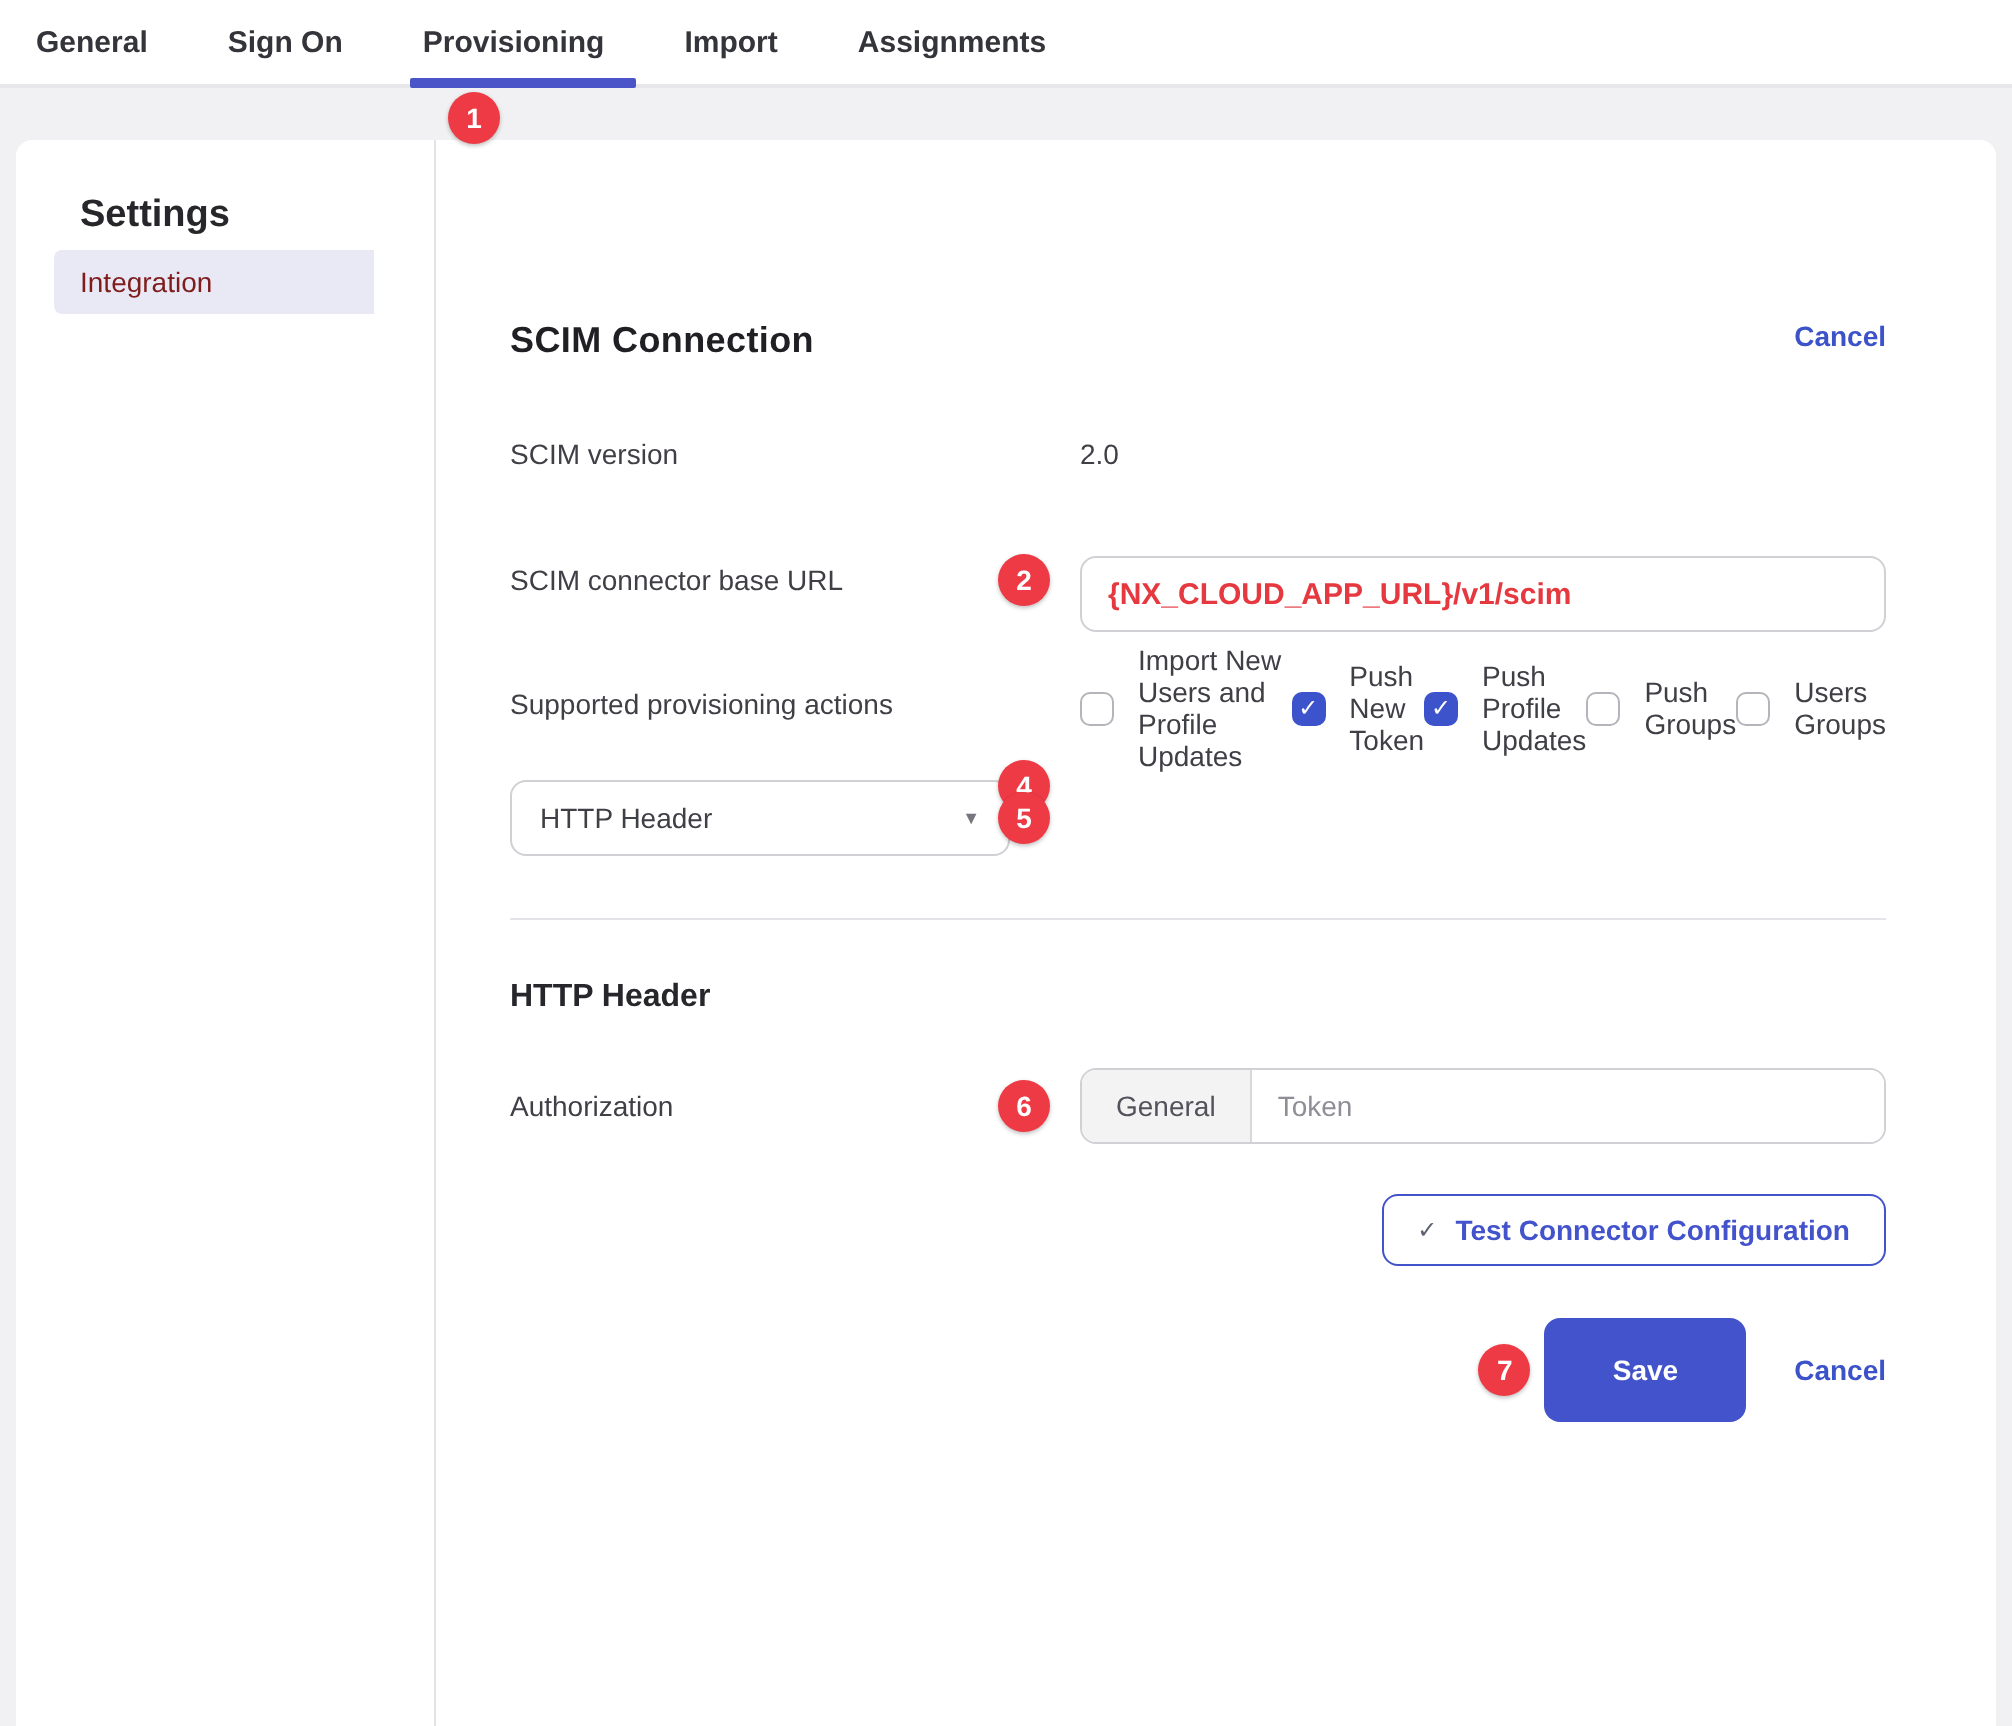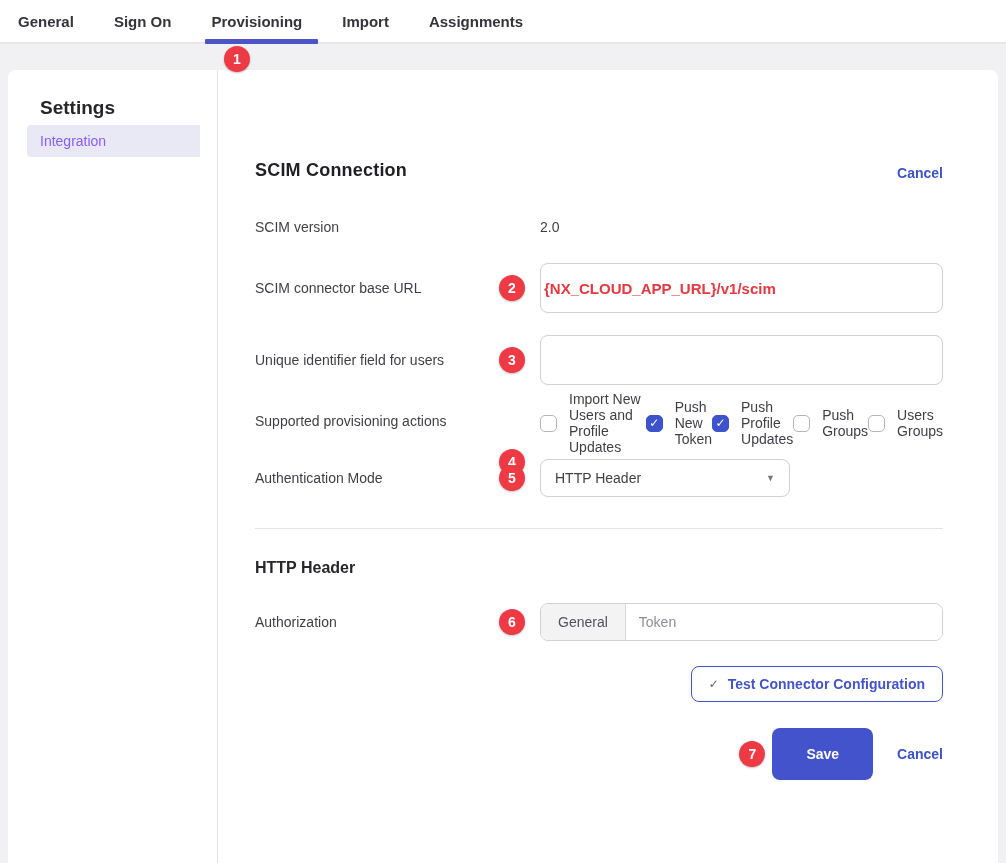--- a/index.html
+++ b/index.html
@@ -91,42 +91,42 @@
   }
   .sidebar-heading {
     margin-left: 32px;
     font-size: 19px;
     font-weight: 700;
     color: #26262b;
     line-height: 16px;
   }
   .sidebar-item {
     margin: 9px 0 0 19px;
-    width: 173px;
+    width: 160px;
     height: 32px;
     line-height: 32px;
     padding-left: 13px;
     border-radius: 4px 0 0 4px;
-    color: #8b5cf6;
+    color: #7f1d1d;
     cursor: pointer;
   }
   .sidebar-item.active { background: #e9e9f6; }
 
   
   .content {
     flex: 1 1 auto;
     padding: 0 55px 0 37px;
     position: relative;
   }
 
   .title-row {
     margin-top: 90px;
     display: flex;
     justify-content: space-between;
-    align-items: flex-end;
+    align-items: flex-start;
   }
   .panel-title {
     font-size: 18px;
     font-weight: 700;
     color: #1f1f24;
     letter-spacing: 0.2px;
   }
   .link {
     color: #3c52c9;
     font-weight: 700;
@@ -167,29 +167,30 @@
     position: absolute;
     left: 244px;
     top: 38px;
     z-index: 2;
   }
 
   .static-value { font-size: 14px; color: #3f3f46; }
 
   .text-input {
     width: 100%;
-    height: 50px;
+    height: 38px;
     border: 1px solid #d0d0d5;
     border-radius: 8px;
-    padding: 0 3px;
+    padding: 0 13px;
     font-family: inherit;
     font-size: 14px;
     color: #3f3f46;
     background: #ffffff;
     outline: none;
+    margin-top: 15px;
   }
   .text-input.url-value {
     color: #e5383f;
     font-weight: 700;
     font-size: 15px;
   }
   .text-input::placeholder { color: #8e8e96; }
 
   
   .checkbox-list { display: flex; flex-direction: row; }
@@ -366,27 +367,20 @@
     </div>
 
     <div class="form-row row-baseurl">
       <div class="form-label">SCIM connector base URL</div>
       <div class="step-badge badge-in-row">2</div>
       <div class="form-control">
         <input class="text-input url-value" type="text" value="{NX_CLOUD_APP_URL}/v1/scim" style="">
       </div>
     </div>
 
-    <div class="form-row row-uniqueid">
-      <div class="form-label">Unique identifier field for users</div>
-      <div class="step-badge badge-in-row">3</div>
-      <div class="form-control">
-        <input class="text-input" type="text" value="" style="">
-      </div>
-    </div>
 
     <div class="form-row top-align row-actions">
       <div class="form-label">Supported provisioning actions</div>
       <div class="step-badge badge-actions">4</div>
       <div class="form-control checkbox-list">
         <label class="checkbox-row">
           <span class="cb"></span>
           <span class="cb-label">Import New Users and Profile Updates</span>
         </label>
         <label class="checkbox-row">
@@ -406,21 +400,20 @@
           <span class="cb-label">Push Groups</span>
         </label>
         <label class="checkbox-row">
           <span class="cb"></span>
           <span class="cb-label">Users Groups</span>
         </label>
       </div>
     </div>
 
     <div class="form-row row-authmode">
-      <div class="form-label">Authentication Mode</div>
       <div class="step-badge badge-in-row">5</div>
       <div class="form-control">
         <div class="select-box">
           <span class="select-value">HTTP Header</span>
           <span class="caret">▼</span>
         </div>
       </div>
     </div>
 
     <hr class="section-divider">

